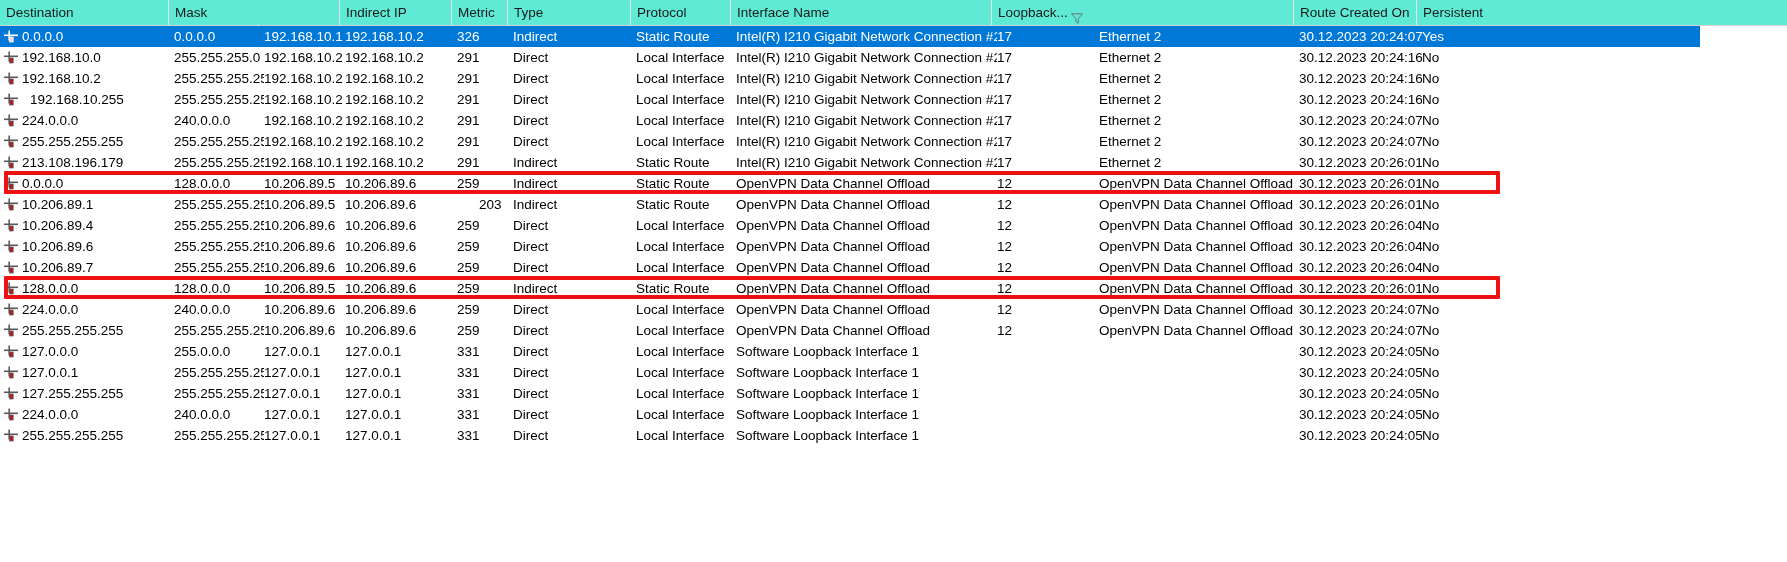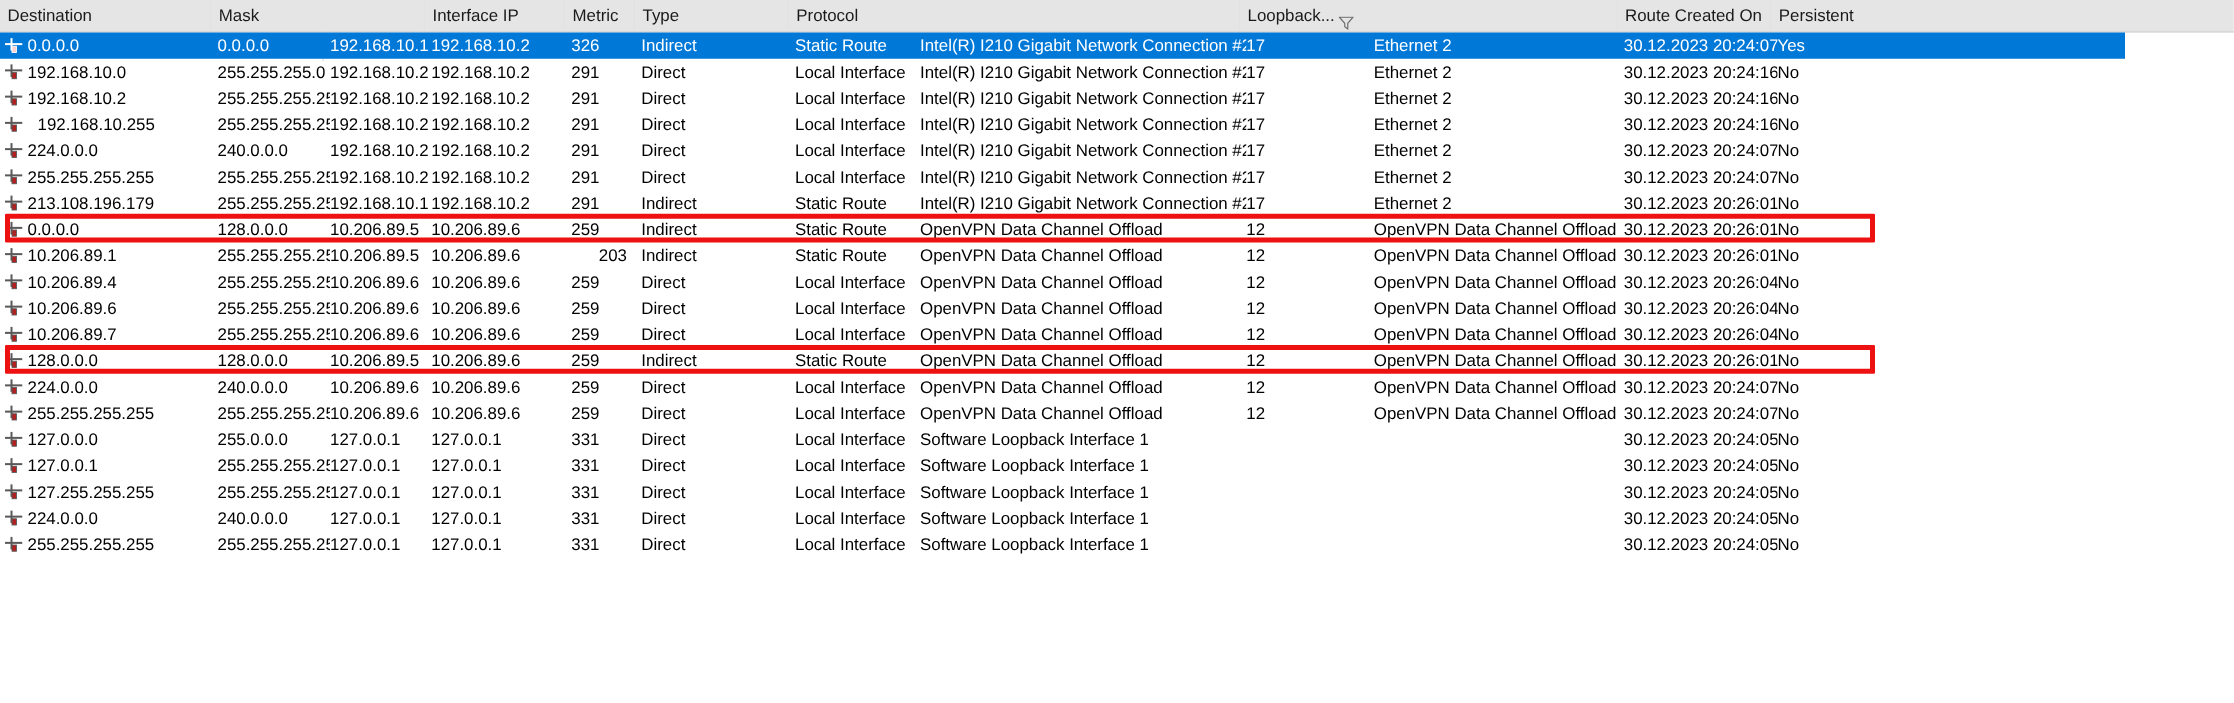--- a/index.html
+++ b/index.html
@@ -21,21 +21,21 @@
     position: relative;
     width: 1787px;
     height: 562px;
     background: #ffffff;
   }
 
   
   .hdr {
     position: relative;
     height: 26px;
-    background: #e5e5e5;
+    background: #5eead4;
     border-bottom: 1px solid #d4d4d4;
     box-sizing: border-box;
   }
   .hdr-cell {
     position: absolute;
     top: 0;
     height: 25px;
     line-height: 25px;
     font-size: 13.5px;
     color: #1a1a1a;
@@ -108,24 +108,25 @@
 </style>
 </head>
 <body>
 
 <div id="grid">
 
   <div class="hdr" id="header">
       <div class="hdr-cell" style="left: 0px; width: 170px;"><span class="hdr-label">Destination</span></div>
       <div class="hdr-cell sep" style="left: 168px; width: 90px;"><span class="hdr-label">Mask</span></div>
       <div class="hdr-cell sep" style="left: 258px; width: 81px; margin-top: 24px;"><span class="hdr-label">Gateway</span></div>
-      <div class="hdr-cell sep" style="left: 339px; width: 112px;"><span class="hdr-label">Interface IP</span></div>
+      <div class="hdr-cell sep" style="left: 339px; width: 112px;"><span class="hdr-label">Indirect IP</span></div>
       <div class="hdr-cell sep" style="left: 451px; width: 56px;"><span class="hdr-label">Metric</span></div>
       <div class="hdr-cell sep" style="left: 507px; width: 123px;"><span class="hdr-label">Type</span></div>
       <div class="hdr-cell sep" style="left: 630px; width: 100px;"><span class="hdr-label">Protocol</span></div>
+      <div class="hdr-cell sep" style="left: 730px; width: 261px;"><span class="hdr-label">Interface Name</span></div>
       <div class="hdr-cell sep" style="left: 991px; width: 102px;"><span class="hdr-label">Loopback...</span><span class="filter-icon"><svg viewBox="0 0 12 11" width="12" height="11" aria-hidden="true">
             <path d="M0.5 0.8 L11.5 0.8 L7.2 5.6 L7.2 10.2 L4.8 8.4 L4.8 5.6 Z" fill="none" stroke="#6b6b6b" stroke-width="0.9" stroke-linejoin="miter"></path>
           </svg></span></div>
       <div class="hdr-cell sep" style="left: 1293px; width: 123px;"><span class="hdr-label">Route Created On</span></div>
       <div class="hdr-cell sep" style="left: 1416px; width: 80px;"><span class="hdr-label">Persistent</span></div>
     </div>
 
   <div class="rows" id="rows">
       <div class="row selected">
         <span class="route-icon"><svg viewBox="0 0 14 14" width="14" height="14" aria-hidden="true">

